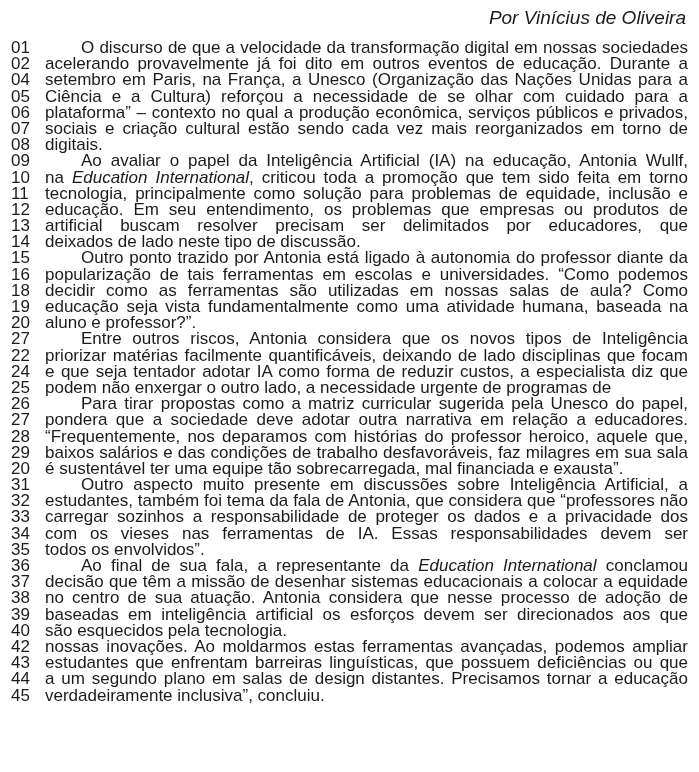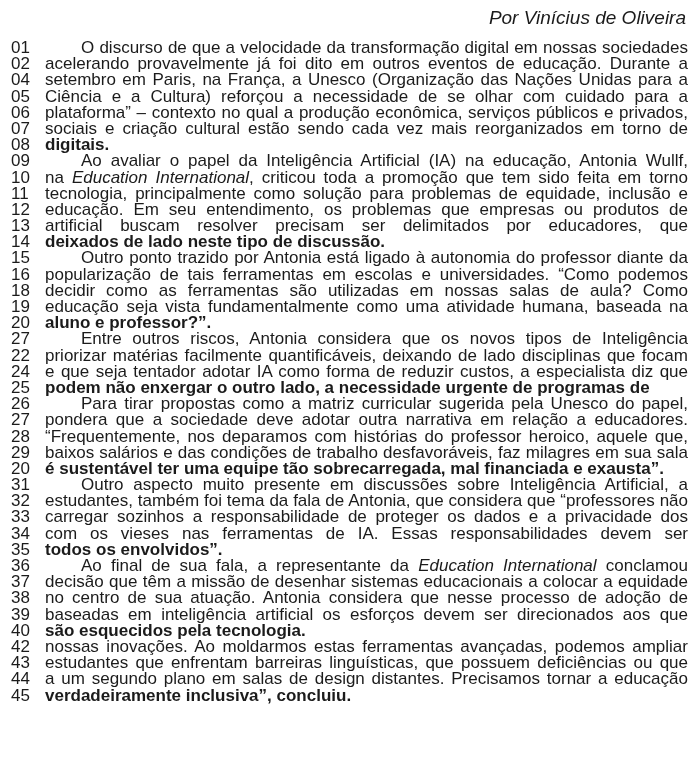--- a/index.html
+++ b/index.html
@@ -47,21 +47,20 @@
   .text {
     flex: 1;
     padding-right: 11px;
     text-align: justify;
     text-align-last: justify;
     white-space: normal;
   }
   .text.no-justify {
     text-align: left;
     text-align-last: left;
-    font-weight: bold;
   }
   .text.indent {
     text-indent: 36px;
   }
   .italic {
     font-style: italic;
   }
 </style>
 </head>
 <body>

